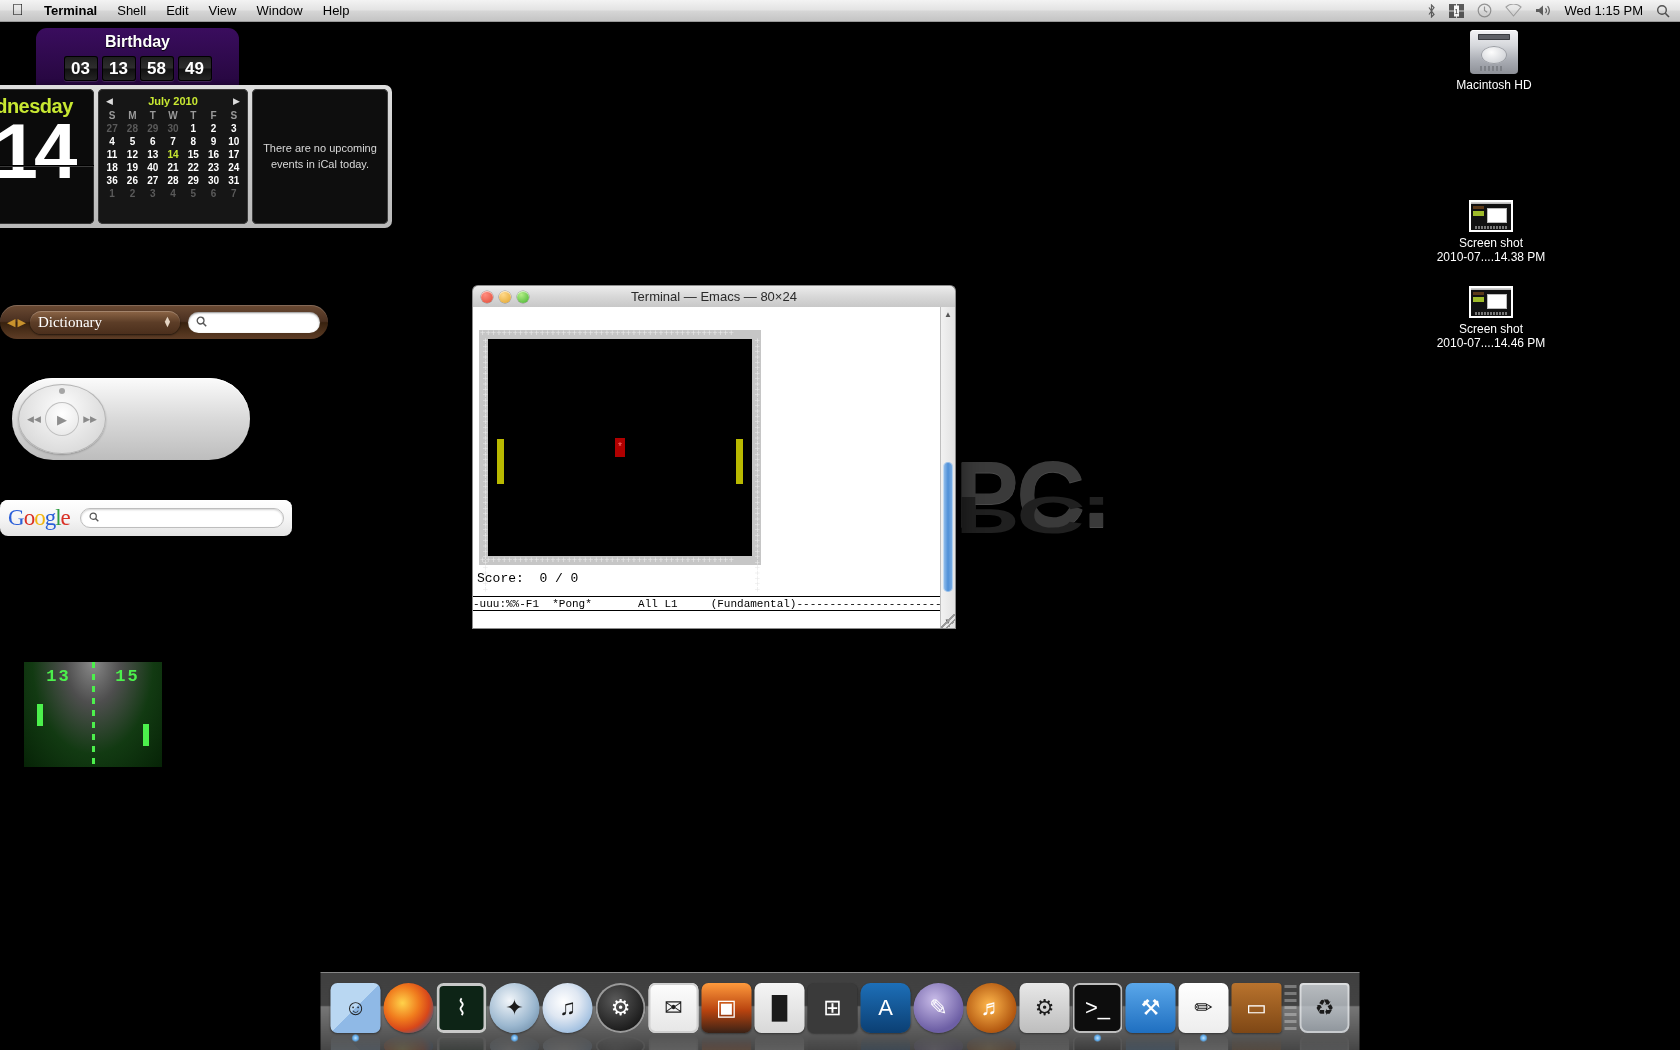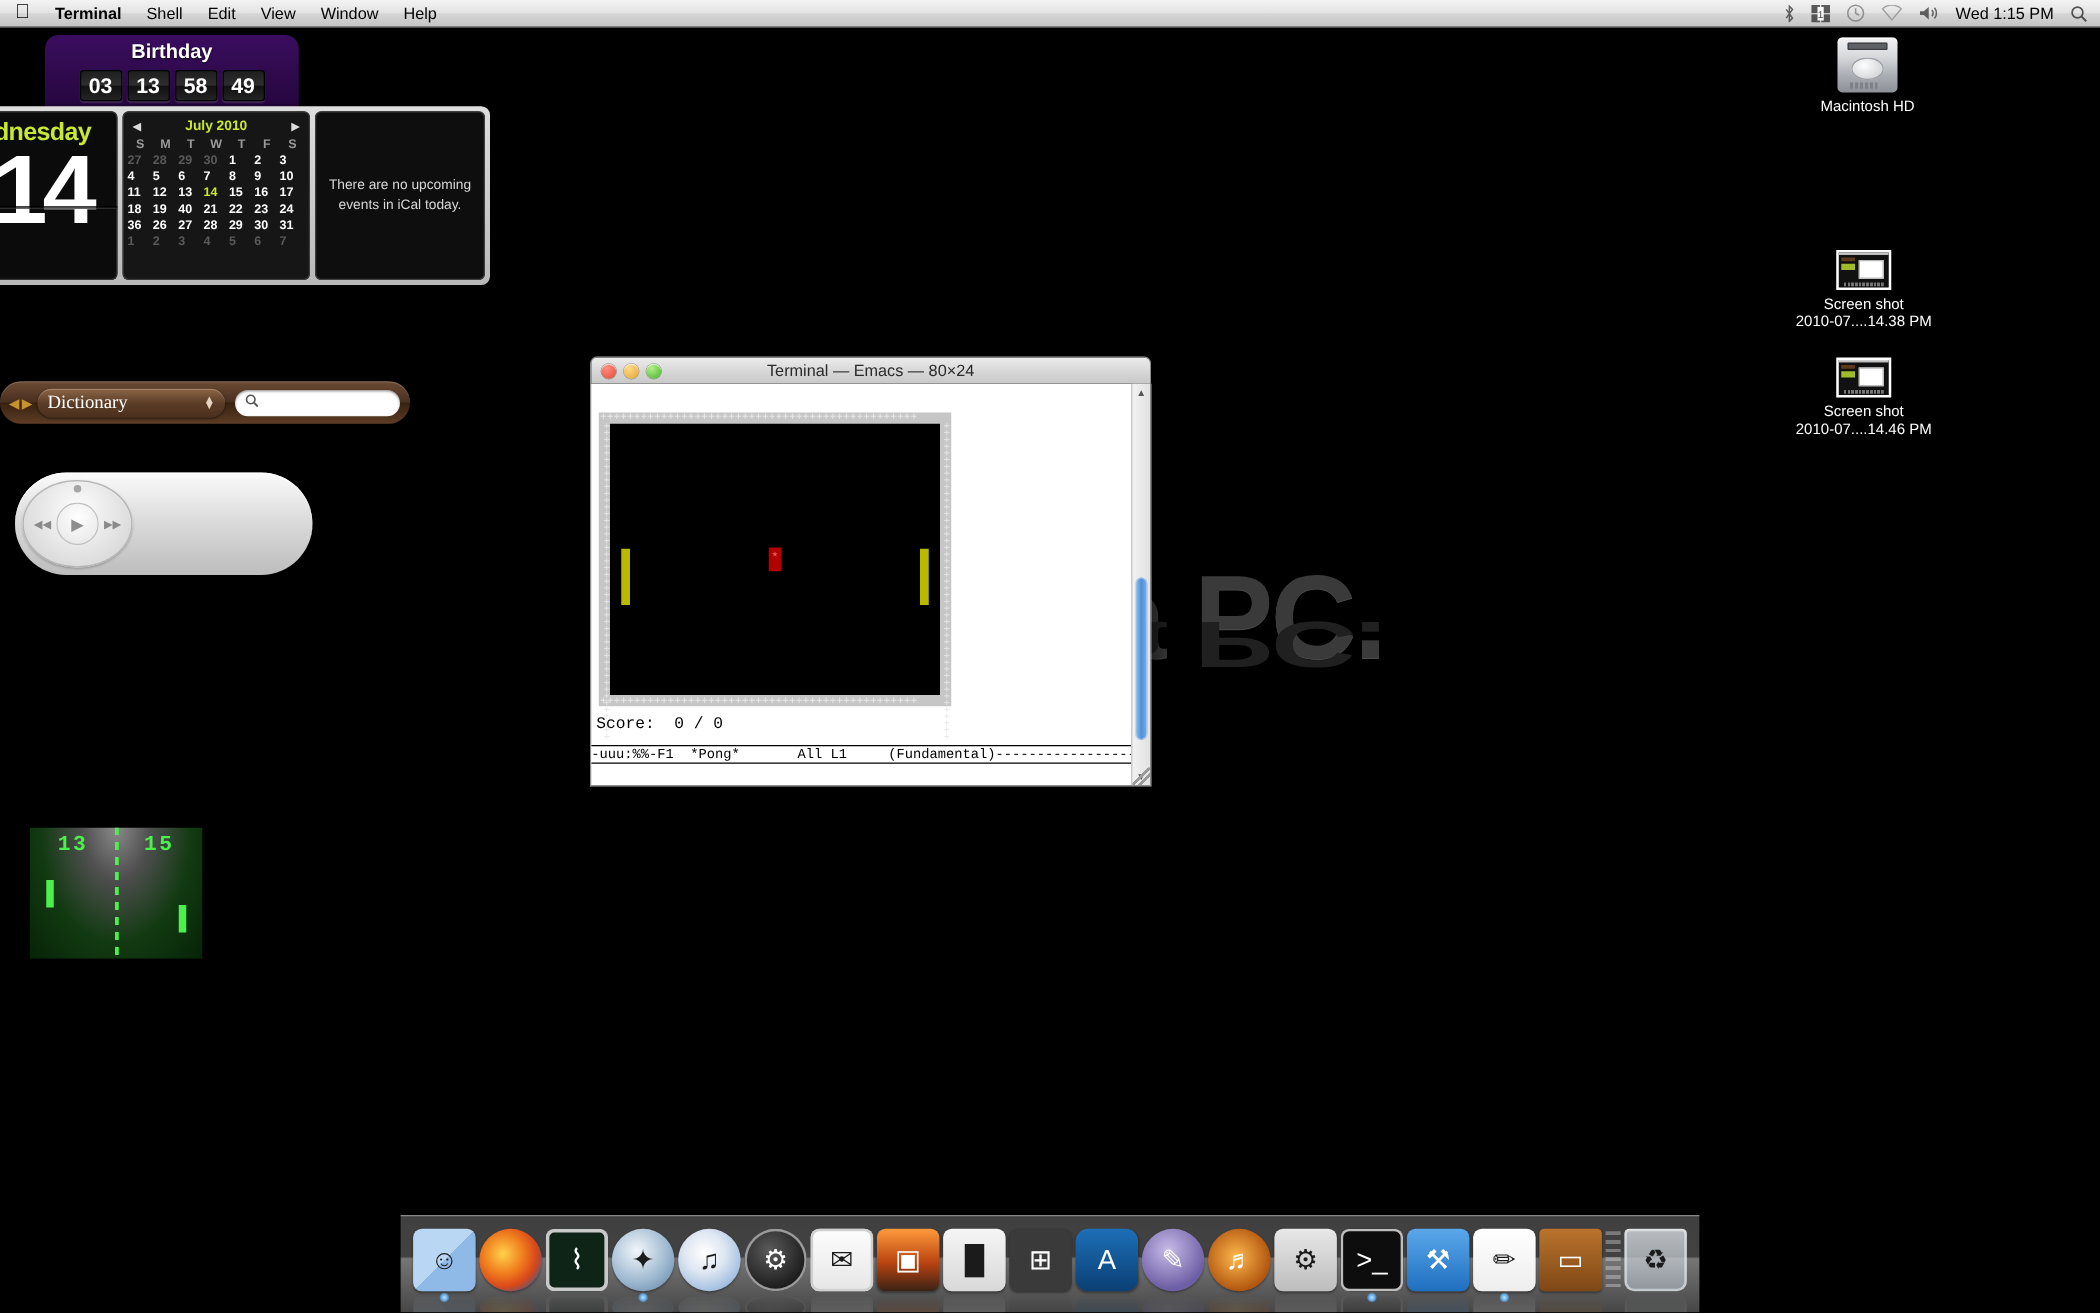--- a/index.html
+++ b/index.html
@@ -103,21 +103,21 @@
   .ical-cal {
     width: 150px; background: #161616; border-radius: 5px;
     box-shadow: inset 0 0 0 1px #3a3a3a; padding: 4px 4px 2px 4px;
   }
   .cal-head { display: flex; align-items: center; justify-content: center; gap: 6px; position: relative; height: 15px; }
   .cal-head .mon { color: #c8e832; font-size: 11px; font-weight: bold; }
   .cal-arrow { color: #dcdcdc; font-size: 9px; position: absolute; }
   .cal-arrow.l { left: 4px; } .cal-arrow.r { right: 4px; }
   table.cal { width: 100%; border-collapse: collapse; margin-top: 1px; }
   table.cal th { color: #9a9a9a; font-size: 10px; font-weight: bold; padding: 1px 0; }
-  table.cal td { color: #fff; font-size: 10px; font-weight: bold; text-align: left; padding: 1px 0; margin-left: 10px; }
+  table.cal td { color: #fff; font-size: 10px; font-weight: bold; text-align: center; padding: 1px 0; margin-left: 10px; }
   table.cal td.dim { color: #5a5a5a; }
   table.cal td.today { color: #c8e832; }
   .ical-events {
     flex: 1; background: #0e0e0e; border-radius: 5px;
     box-shadow: inset 0 0 0 1px #3d3d3d;
     display: flex; align-items: center; justify-content: center;
     color: #d8d8d8; font-size: 11px; text-align: center; line-height: 1.45; padding: 0 10px;
   }
 
   
@@ -228,21 +228,21 @@
     font-size: 17px; font-weight: bold; letter-spacing: 2px;
   }
   .pong-pad {
     position: absolute; width: 6px; height: 22px; background: #4cf04c;
   }
   .pong-pad.left { left: 13px; top: 42px; }
   .pong-pad.right { right: 13px; top: 62px; }
 
   
   #terminal {
-    position: absolute; left: 472px; top: 285px; width: 449px; height: 344px;
+    position: absolute; left: 472px; top: 285px; width: 484px; height: 344px;
     box-shadow: 0 8px 24px rgba(0,0,0,.75);
     border-radius: 6px 6px 0 0;
     z-index: 30;
   }
   .term-titlebar {
     height: 22px; border-radius: 6px 6px 0 0;
     background: linear-gradient(to bottom, #ececec 0%, #d8d8d8 50%, #c8c8c8 100%);
     border: 1px solid #8d8d8d; border-bottom: none;
     display: flex; align-items: center; position: relative;
   }
@@ -614,20 +614,31 @@
 
   <div class="widget" id="w-itunes">
     <div class="it-wheel">
       <span class="it-dot"></span>
       <span class="it-prev">◀◀</span>
       <span class="it-next">▶▶</span>
       <span class="it-wheel-inner">▶</span>
     </div>
   </div>
 
+  <div class="widget" id="w-google">
+    <div class="g-logo"><span class="b">G</span><span class="r">o</span><span class="y">o</span><span class="b">g</span><span class="g">l</span><span class="r">e</span></div>
+    <div class="g-search">
+      <span class="mag">
+        <svg width="10" height="10" viewBox="0 0 10 10">
+            <circle cx="4.2" cy="4.2" r="3.1" stroke="#555" stroke-width="1.2" fill="none"></circle>
+            <line x1="6.5" y1="6.5" x2="9.3" y2="9.3" stroke="#555" stroke-width="1.4"></line>
+          </svg>
+      </span>
+    </div>
+  </div>
 
   <div class="widget" id="w-pong">
     <div class="pong-screen">
       <div class="pong-score">
         <span>13</span>
         <span>15</span>
       </div>
       <div class="pong-net"></div>
       <div class="pong-pad left"></div>
       <div class="pong-pad right"></div>

